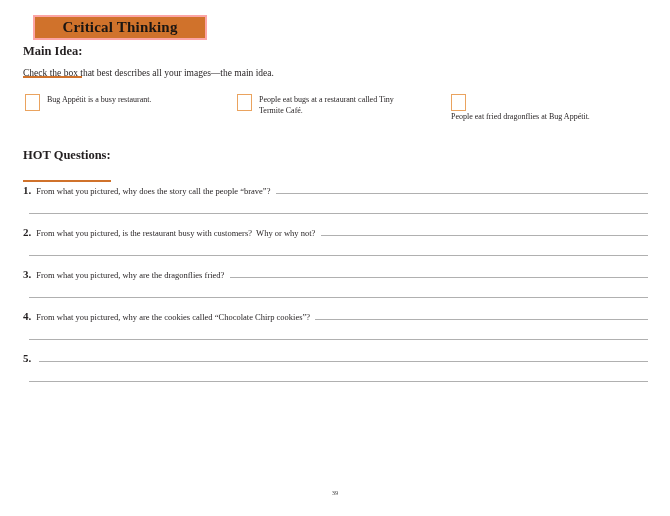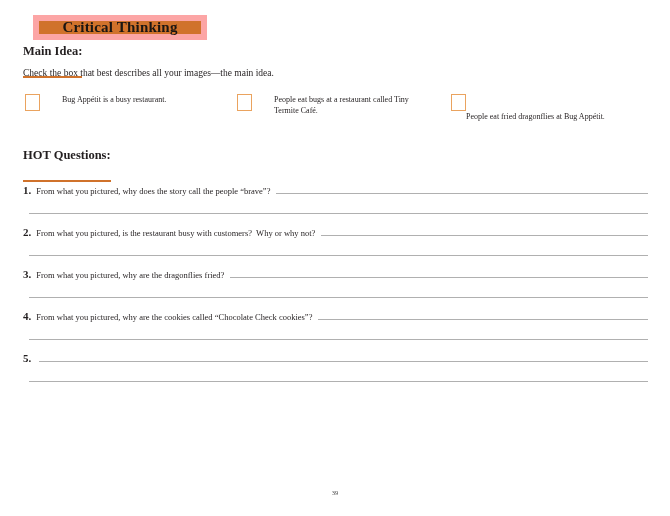--- a/index.html
+++ b/index.html
@@ -8,21 +8,21 @@
     background:#ffffff;
     font-family:"Liberation Serif","DejaVu Serif",serif;
     color:#231f20;
     position:relative;
     overflow:hidden;
   }
   .title-box{
     position:absolute;left:33px;top:15px;
     width:174px;height:25px;
     background:#d0722b;
-    border:6px solid #fca5a5;
+    border:2px solid #fca5a5;
     box-sizing:border-box;
     display:flex;align-items:center;justify-content:center;
   }
   .title-box span{
     font-size:15px;font-weight:600;color:#1a1512;letter-spacing:.2px;
   }
   .section-heading{
     position:absolute;left:23px;
     font-size:12.5px;font-weight:bold;color:#231f20;
   }
@@ -46,21 +46,21 @@
   .option-3{left:451px;flex-direction:column;}
   .checkbox{
     width:15px;height:17px;
     border:1.5px solid #eaa35f;
     background:#ffffff;
     box-sizing:border-box;
     margin-right:7px;
     flex:0 0 auto;
   }
   .opt-label{
-    font-size:8px;line-height:1.35;color:#231f20;padding-top:1px;margin-left:15px;
+    font-size:8px;line-height:1.35;color:#231f20;padding-top:1px;
   }
   .option-1 .opt-label{white-space:nowrap;}
   .option-2 .opt-label{width:152px;}
   .option-3 .opt-label{white-space:nowrap;}
   .questions{
     position:absolute;left:23px;top:184px;width:625px;
   }
   .q-block{
     position:relative;height:42px;
   }
@@ -147,21 +147,21 @@
       <span class="q-num">3.</span>
       <span class="q-text">From what you pictured, why are the dragonflies fried? </span>
       <span class="q-fill"></span>
     </div>
     <div class="q-cont"></div>
   </div>
 
   <div class="q-block">
     <div class="q-row">
       <span class="q-num">4.</span>
-      <span class="q-text">From what you pictured, why are the cookies called “Chocolate Check cookies”? </span>
+      <span class="q-text">From what you pictured, why are the cookies called “Chocolate Chirp cookies”? </span>
       <span class="q-fill"></span>
     </div>
     <div class="q-cont"></div>
   </div>
 
   <div class="q-block">
     <div class="q-row">
       <span class="q-num">5.</span>
       <span class="q-fill"></span>
     </div>

